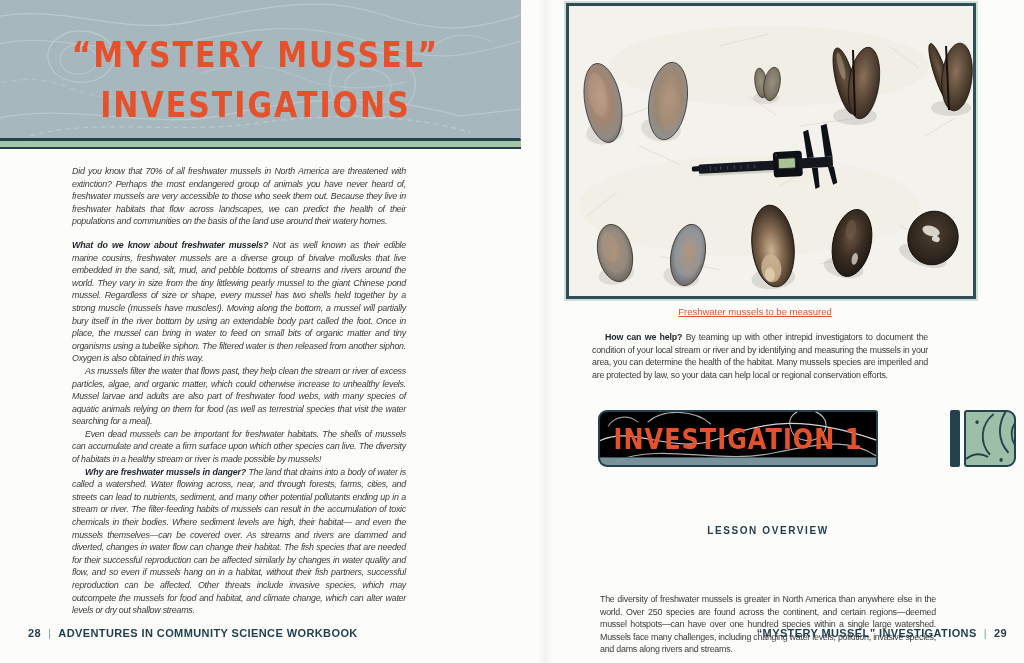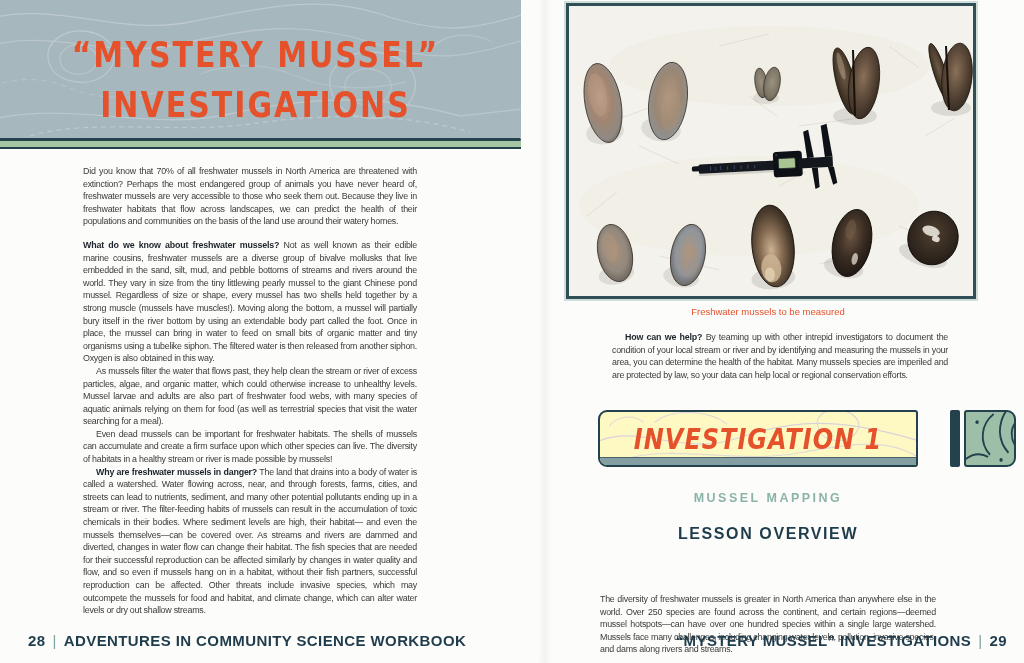--- a/index.html
+++ b/index.html
@@ -18,49 +18,49 @@
   .banner svg.topo { position:absolute; inset:0; width:100%; height:100%; }
   .banner-title { position:relative; z-index:2; text-align:center; padding:26px 30px 0 20px;
                   color:#e5512b; font-family:"DejaVu Sans", sans-serif; font-weight:bold;
                   transform:scaleY(1.18); transform-origin:top center; }
   .banner-title .line { display:block; font-size:30px; letter-spacing:2px; line-height:42px; white-space:nowrap; }
   .banner-underline { position:absolute; left:0; top:138px; width:521px; height:3px; background:#23424e; border-radius:0 2px 2px 0; }
   .banner-strip { position:absolute; left:0; top:141px; width:521px; height:8px; background:#a5c6a2; border-bottom:2px solid #21404c; }
 
   
   .col { position:absolute; font-size:8.9px; line-height:12.6px; color:#3b3b3b; text-align:justify; letter-spacing:-0.25px; }
-  .col-left  { left:83px;  top:165px; width:334px; }
+  .col-left  { left:72px;  top:165px; width:334px;font-style:italic; }
   .col b.lead { color:#1d242b; letter-spacing:-0.2px; }
   p.indent { text-indent:13px; }
   .intro { margin-bottom:11px; }
 
   .teal-heading { font-size:12.5px; font-weight:bold; letter-spacing:2.5px; color:#8cb3a9;
                   text-align:center; margin:4px 0 7px 0; font-family:"Liberation Sans", sans-serif; }
-  .navy-heading { font-size:16px; font-weight:bold; letter-spacing:1.6px; color:#1e3c4b; text-align:center; }
-
-  
-  .footer { position:absolute; bottom:14px; font-size:15px; font-weight:bold; letter-spacing:.4px; color:#1e3c4b; }
+  .navy-heading { font-size:10px; font-weight:bold; letter-spacing:1.6px; color:#1e3c4b; text-align:center; }
+
+  
+  .footer { position:absolute; bottom:24px; font-size:11px; font-weight:bold; letter-spacing:.4px; color:#1e3c4b; }
   .footer-left  { left:28px; }
   .footer-right { right:17px; }
   .footer .sep { color:#7fa39f; padding:0 7px; font-weight:normal; }
 
   
   .photo-frame { position:absolute; left:21px; top:3px; width:410px; height:296px;
                  border:3px solid #2f4e55; background:#f4f2ec; box-shadow:0 0 0 2px #cfdeda; }
   .photo-frame svg { display:block; width:100%; height:100%; }
-  .photo-caption { position:absolute; left:18px; top:306px; width:410px; text-align:center;
-                   font-size:9.5px; color:#e5512b; letter-spacing:0; }
-
-  .col-right-help { left:67px; top:331px; width:336px; }
+  .photo-caption { position:absolute; left:5px; top:306px; width:410px; text-align:center;
+                   font-size:9.5px; color:#e5512b; letter-spacing:0;text-decoration:underline; }
+
+  .col-right-help { left:47px; top:331px; width:336px; }
   .col-right-overview { left:55px; top:545px; width:336px;margin-top:48px; }
 
   
   .inv-banner { position:absolute; left:53px; top:410px; width:418px; height:57px; }
-  .inv-main { position:absolute; left:0; top:0; width:320px; height:57px; background:#fef9c3;
-              border:2.5px solid #23424e; border-radius:9px 3px 3px 9px; overflow:hidden;font-style:italic; }
+  .inv-main { position:absolute; left:0; top:0; width:280px; height:57px; background:#000000;
+              border:2.5px solid #23424e; border-radius:9px 3px 3px 9px; overflow:hidden; }
   .inv-main svg { position:absolute; inset:0; width:100%; height:100%; }
   .inv-shade { position:absolute; left:0; bottom:0; width:100%; height:8px; background:#7e9aa2; opacity:.95;
                border-top:1px solid #3f5a63; }
   .inv-title { position:absolute; width:100%; text-align:center; top:11px; z-index:2;
                font-family:"DejaVu Sans", sans-serif; font-weight:bold; font-size:24px; letter-spacing:1px;
                color:#e5512b; transform:scaleY(1.2); transform-origin:top center; white-space:nowrap; }
   .inv-divider { position:absolute; left:352px; top:0; width:10px; height:57px; background:#23424e; border-radius:2px; }
   .inv-cap { position:absolute; left:366px; top:0; width:52px; height:57px; background:#9dbfa8;
              border:2.5px solid #23424e; border-radius:3px 9px 9px 3px; overflow:hidden; }
   .inv-cap svg { position:absolute; inset:0; width:100%; height:100%; }
@@ -303,21 +303,20 @@
             <path d="M44 -2 C 34 12, 34 28, 46 40"></path>
             <path d="M54 10 C 48 16, 48 26, 54 34"></path>
             <path d="M0 46 q 12 -8 24 -2"></path>
           </g>
           <circle cx="12" cy="10" r="1.8" fill="#23424e"></circle>
           <circle cx="38" cy="47" r="1.8" fill="#23424e"></circle>
         </svg>
       </div>
     </div>
 
-    <h2 class="teal-heading heading-mm">MUSSEL MAPPING</h2>
     <h3 class="navy-heading heading-lo">LESSON OVERVIEW</h3>
 
     <div class="col col-right-overview">
       <p>The diversity of freshwater mussels is greater in North America than anywhere else in the world. Over 250 species are found across the continent, and certain regions—deemed mussel hotspots—can have over one hundred species within a single large watershed. Mussels face many challenges, including changing water levels, pollution, invasive species, and dams along rivers and streams.</p>
     </div>
 
     <footer class="footer footer-right">
       <span>“MYSTERY MUSSEL” INVESTIGATIONS</span><span class="sep">|</span><span>29</span>
     </footer>
   </section>

